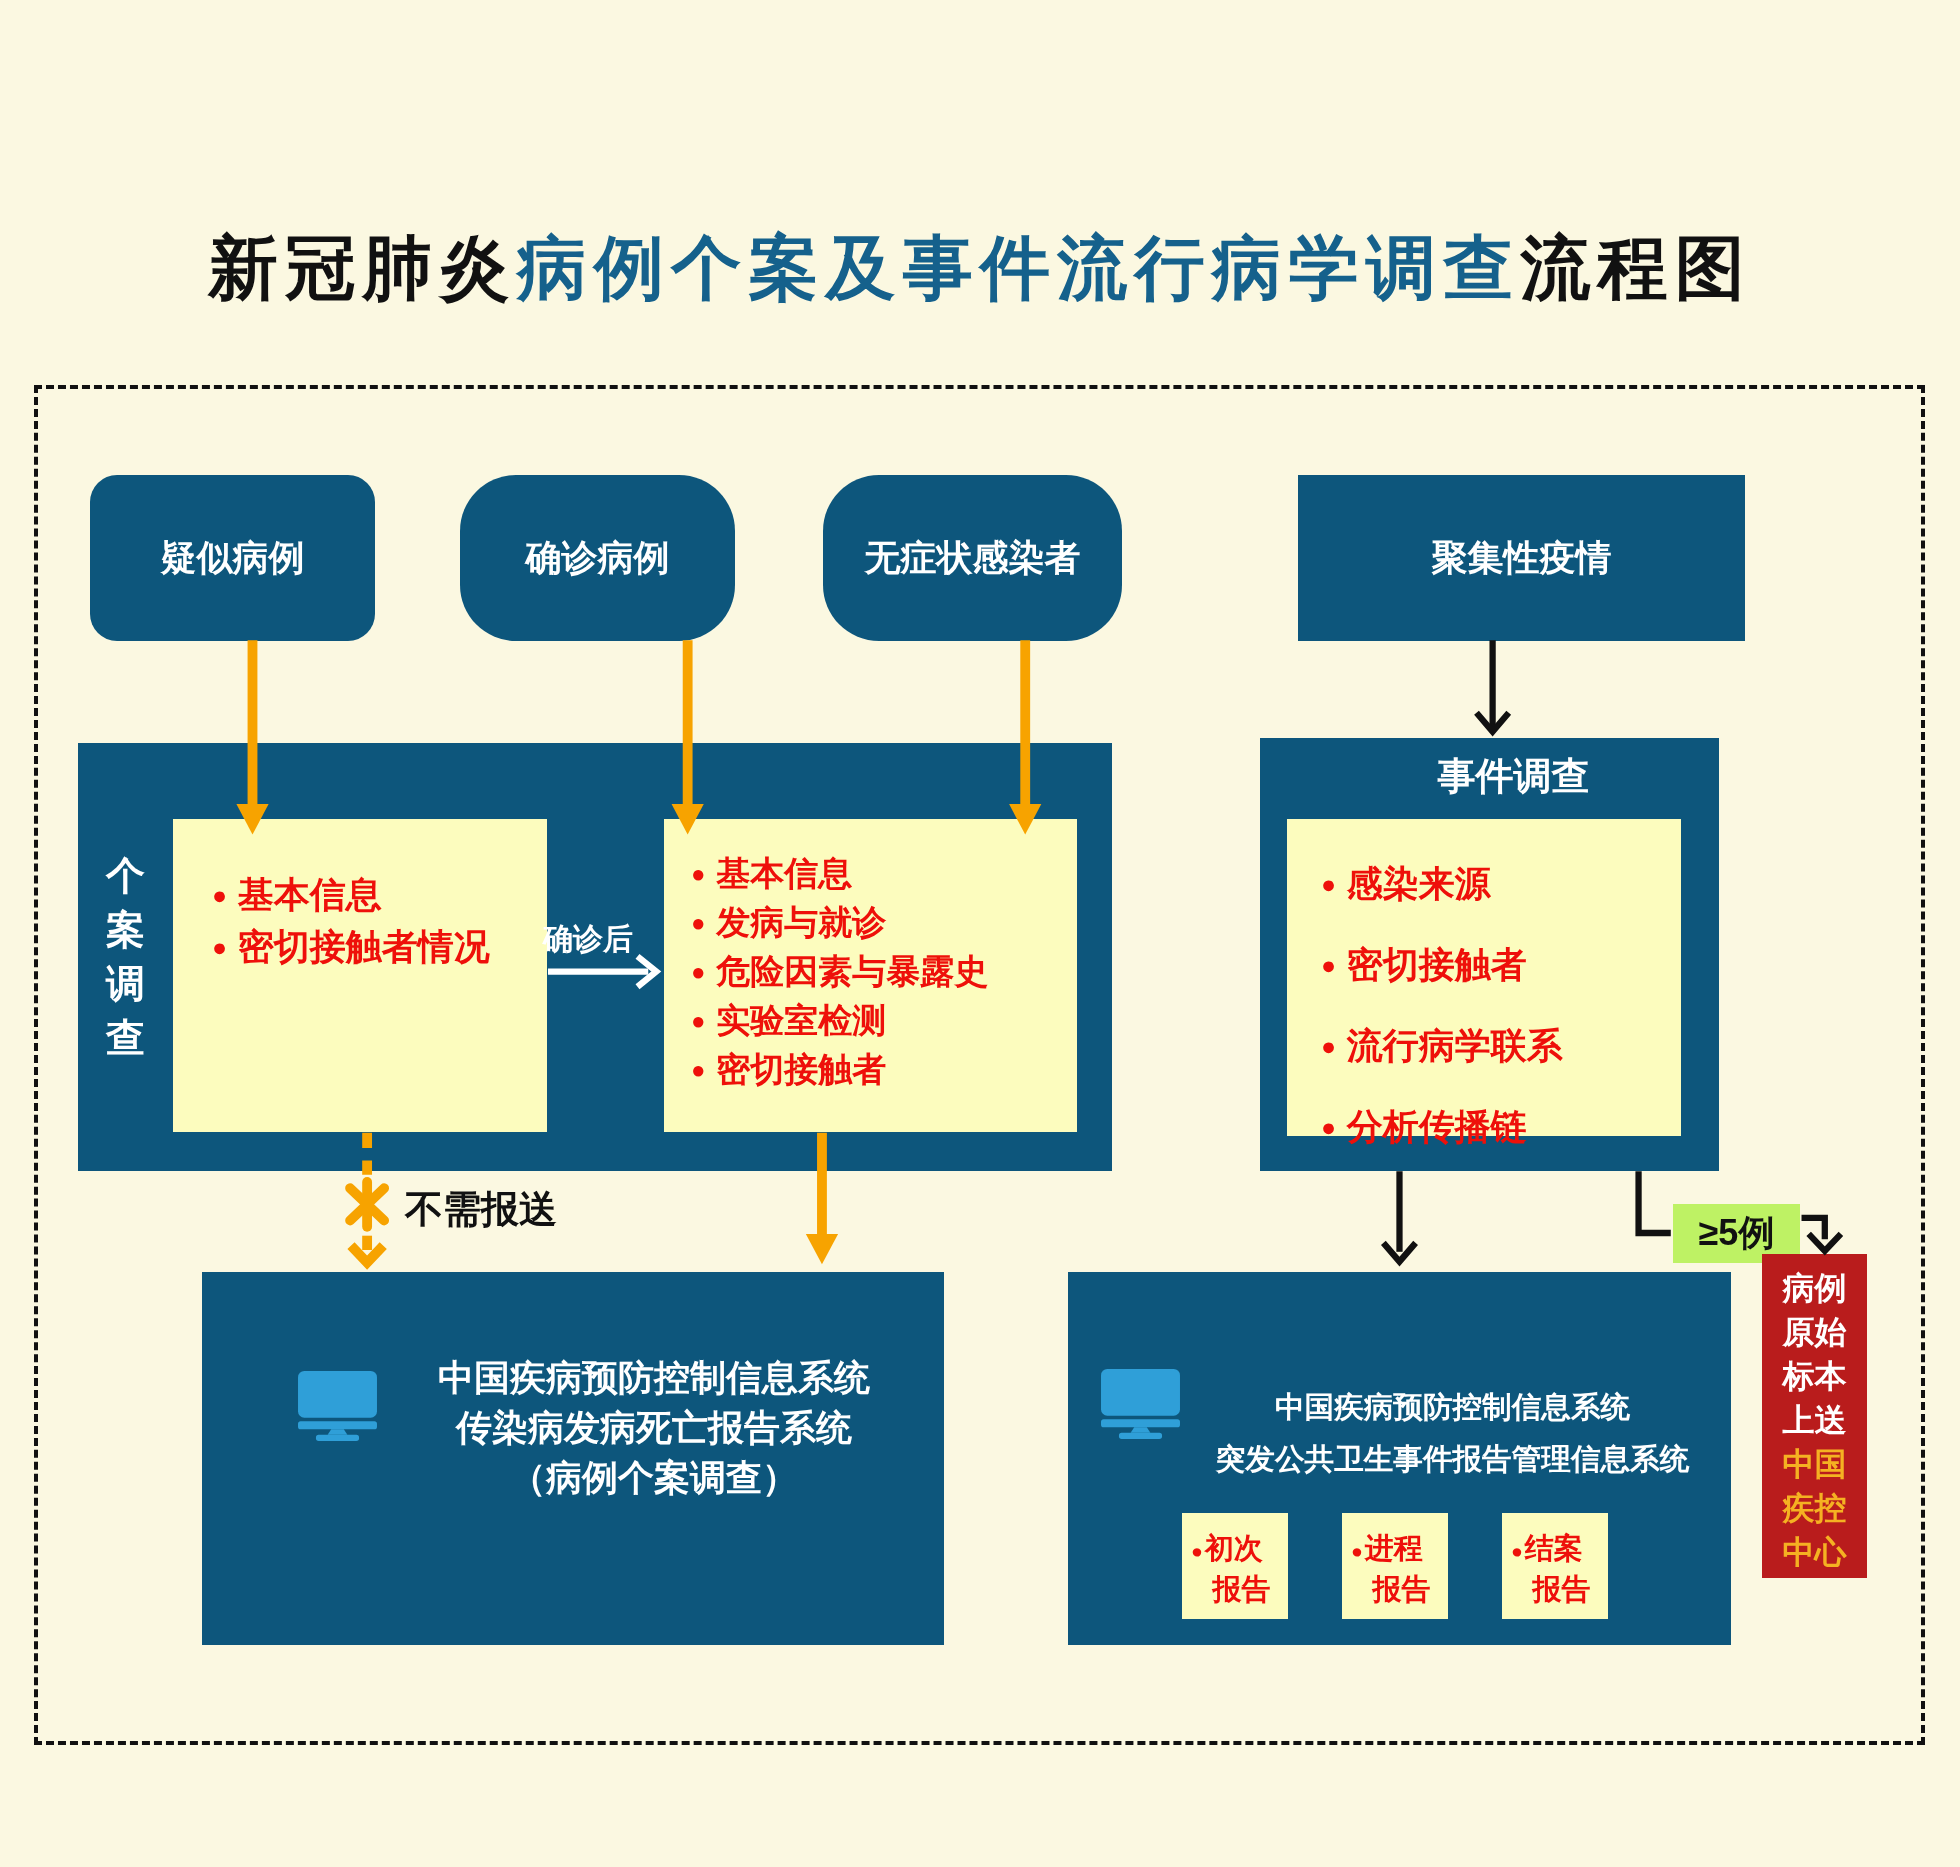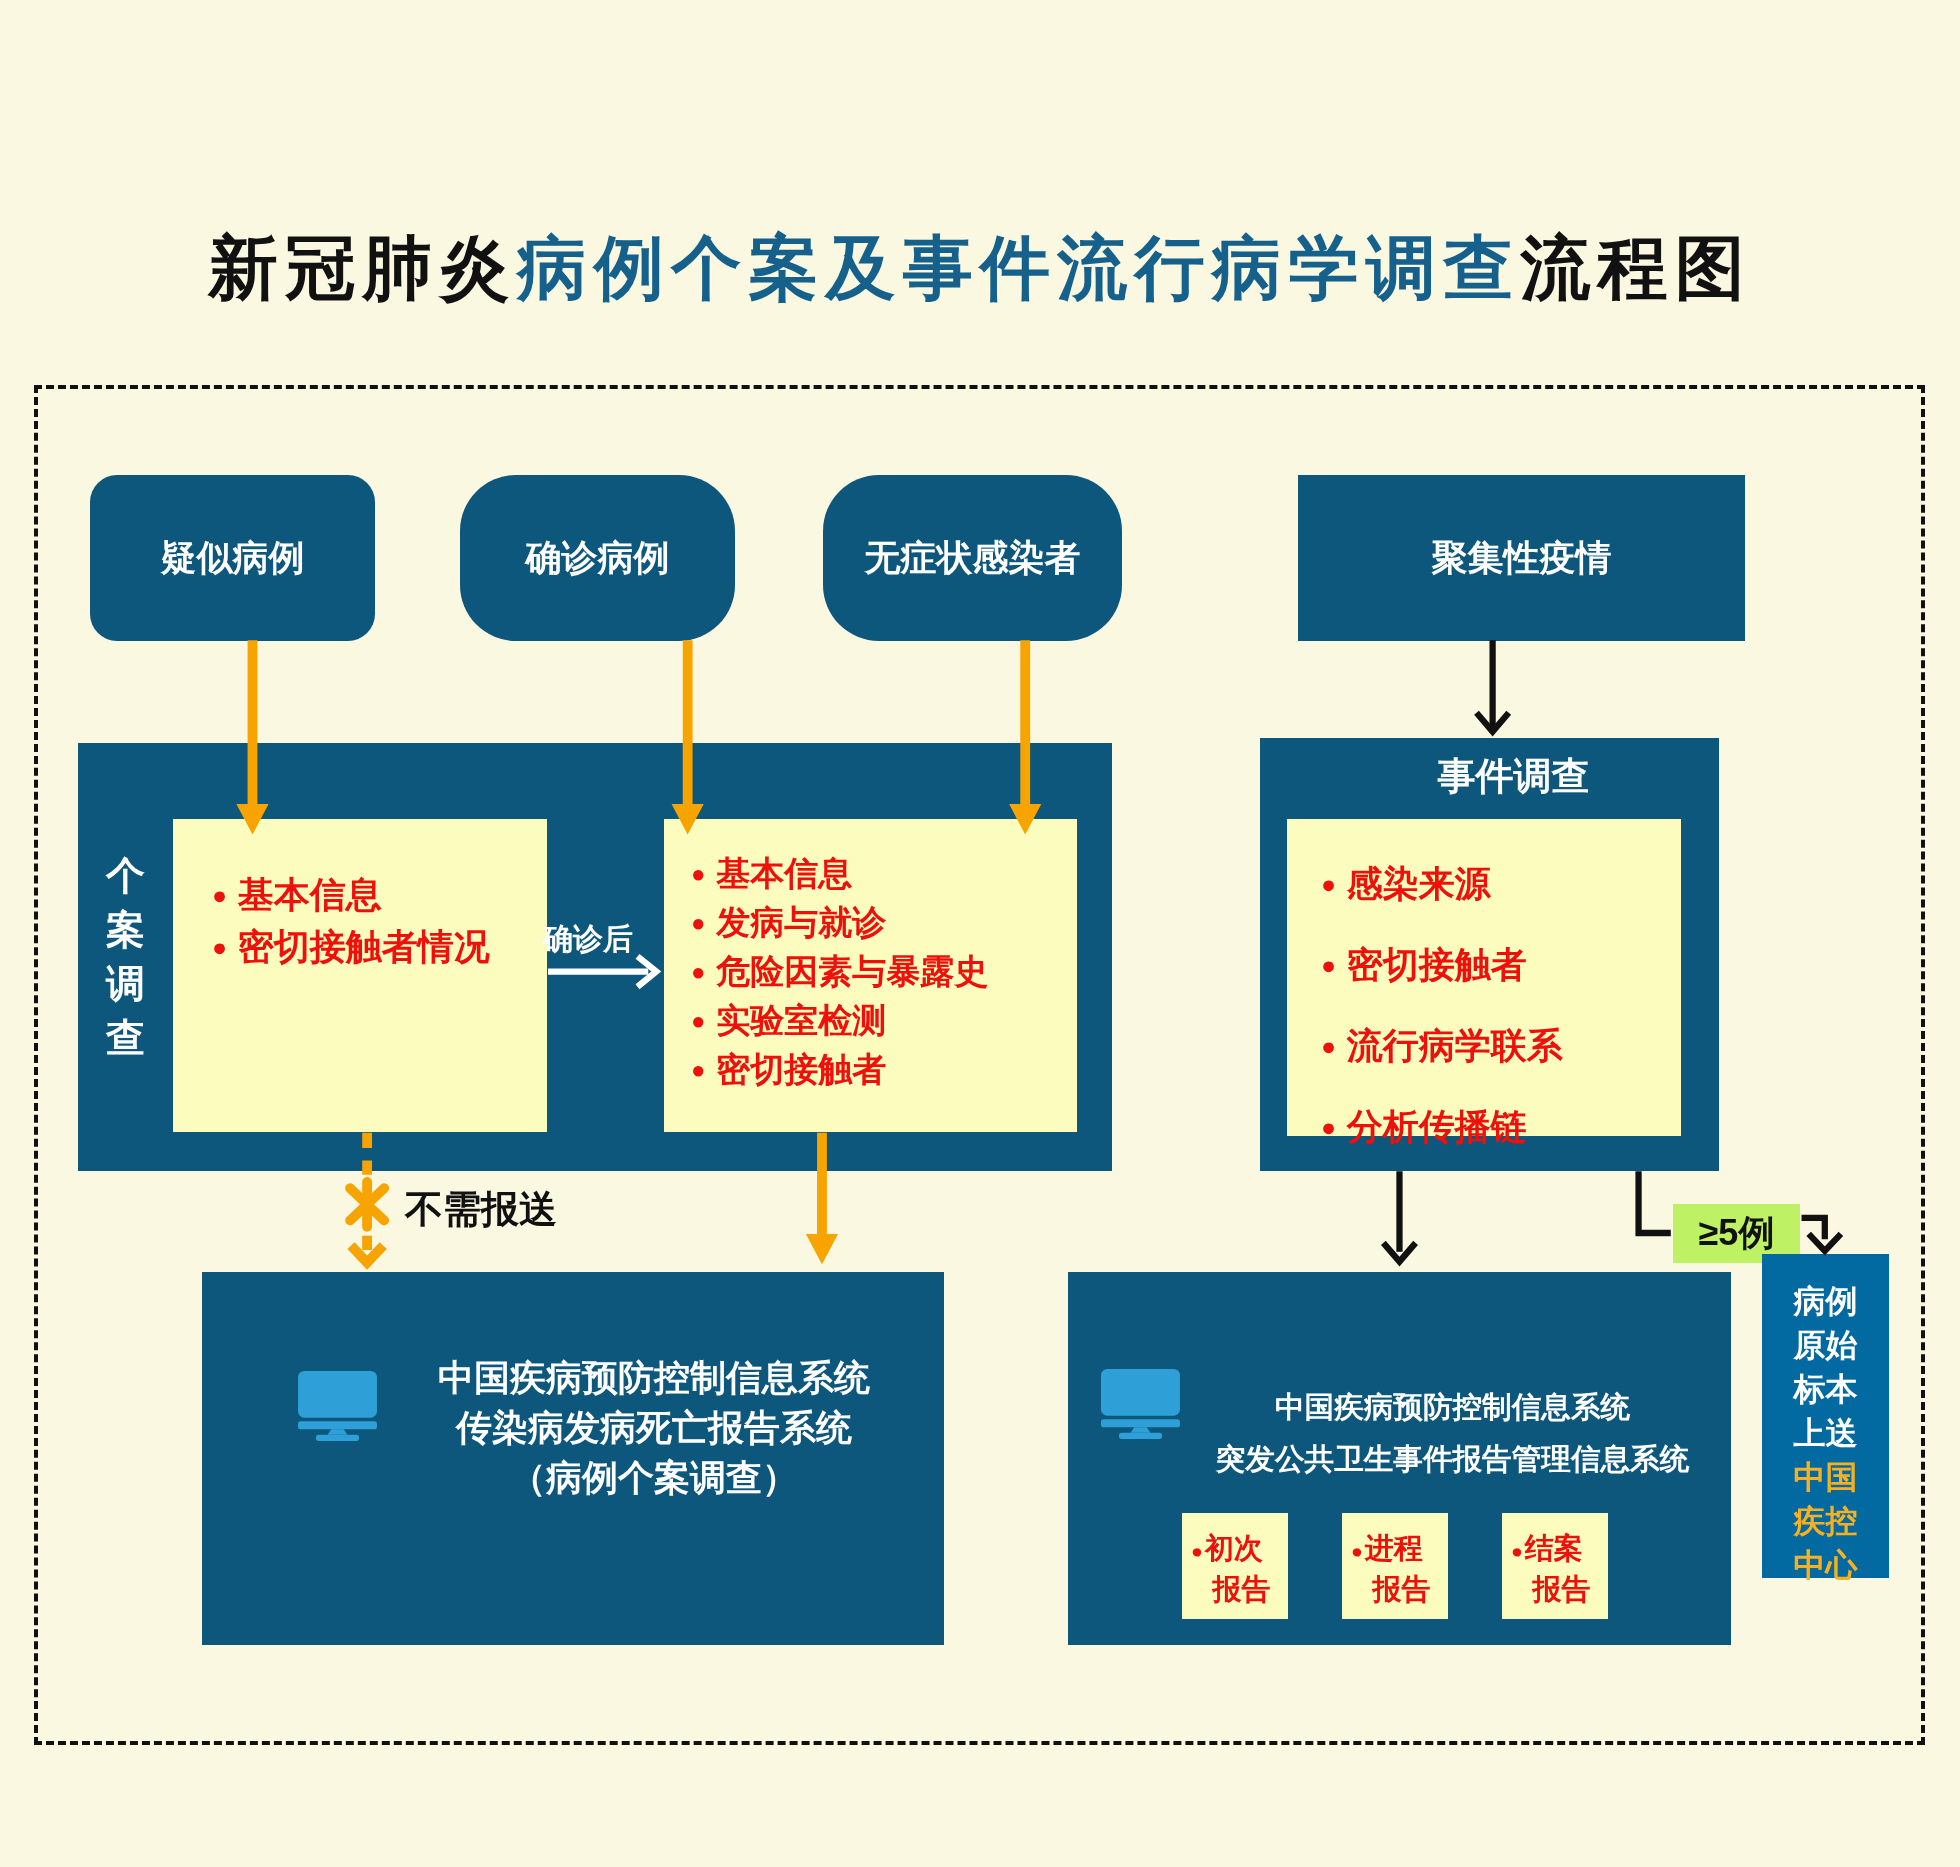--- a/index.html
+++ b/index.html
@@ -77,23 +77,23 @@
 
   
   #threshold-label {
     left:1673px; top:1204px; width:127px; height:59px; background:#bef264;
     color:#111; font-size:36px; font-weight:bold;
     display:flex; align-items:center; justify-content:center;
   }
 
   
   #specimen-box {
-    left:1762px; top:1254px; width:127px; height:324px; background:#0369a1;
+    left:1762px; top:1254px; width:105px; height:324px; background:#b91c1c;
     color:#fff; font-size:32px; font-weight:bold; text-align:center;
-    padding-top:25px; line-height:44px;
+    padding-top:12px; line-height:44px;
   }
   #specimen-box .gold { color:#F5B122; }
 
   
   #case-system  { left:202px;  top:1272px; width:742px; height:373px; background:#0D567C; }
   #event-system { left:1068px; top:1272px; width:663px; height:373px; background:#0D567C; }
   #case-system .icon  { position:absolute; left:96px; top:99px; }
   #event-system .icon { position:absolute; left:33px;  top:97px; }
   #case-system .sys-text {
     position:absolute; left:188px; top:81px; width:528px; text-align:center;

